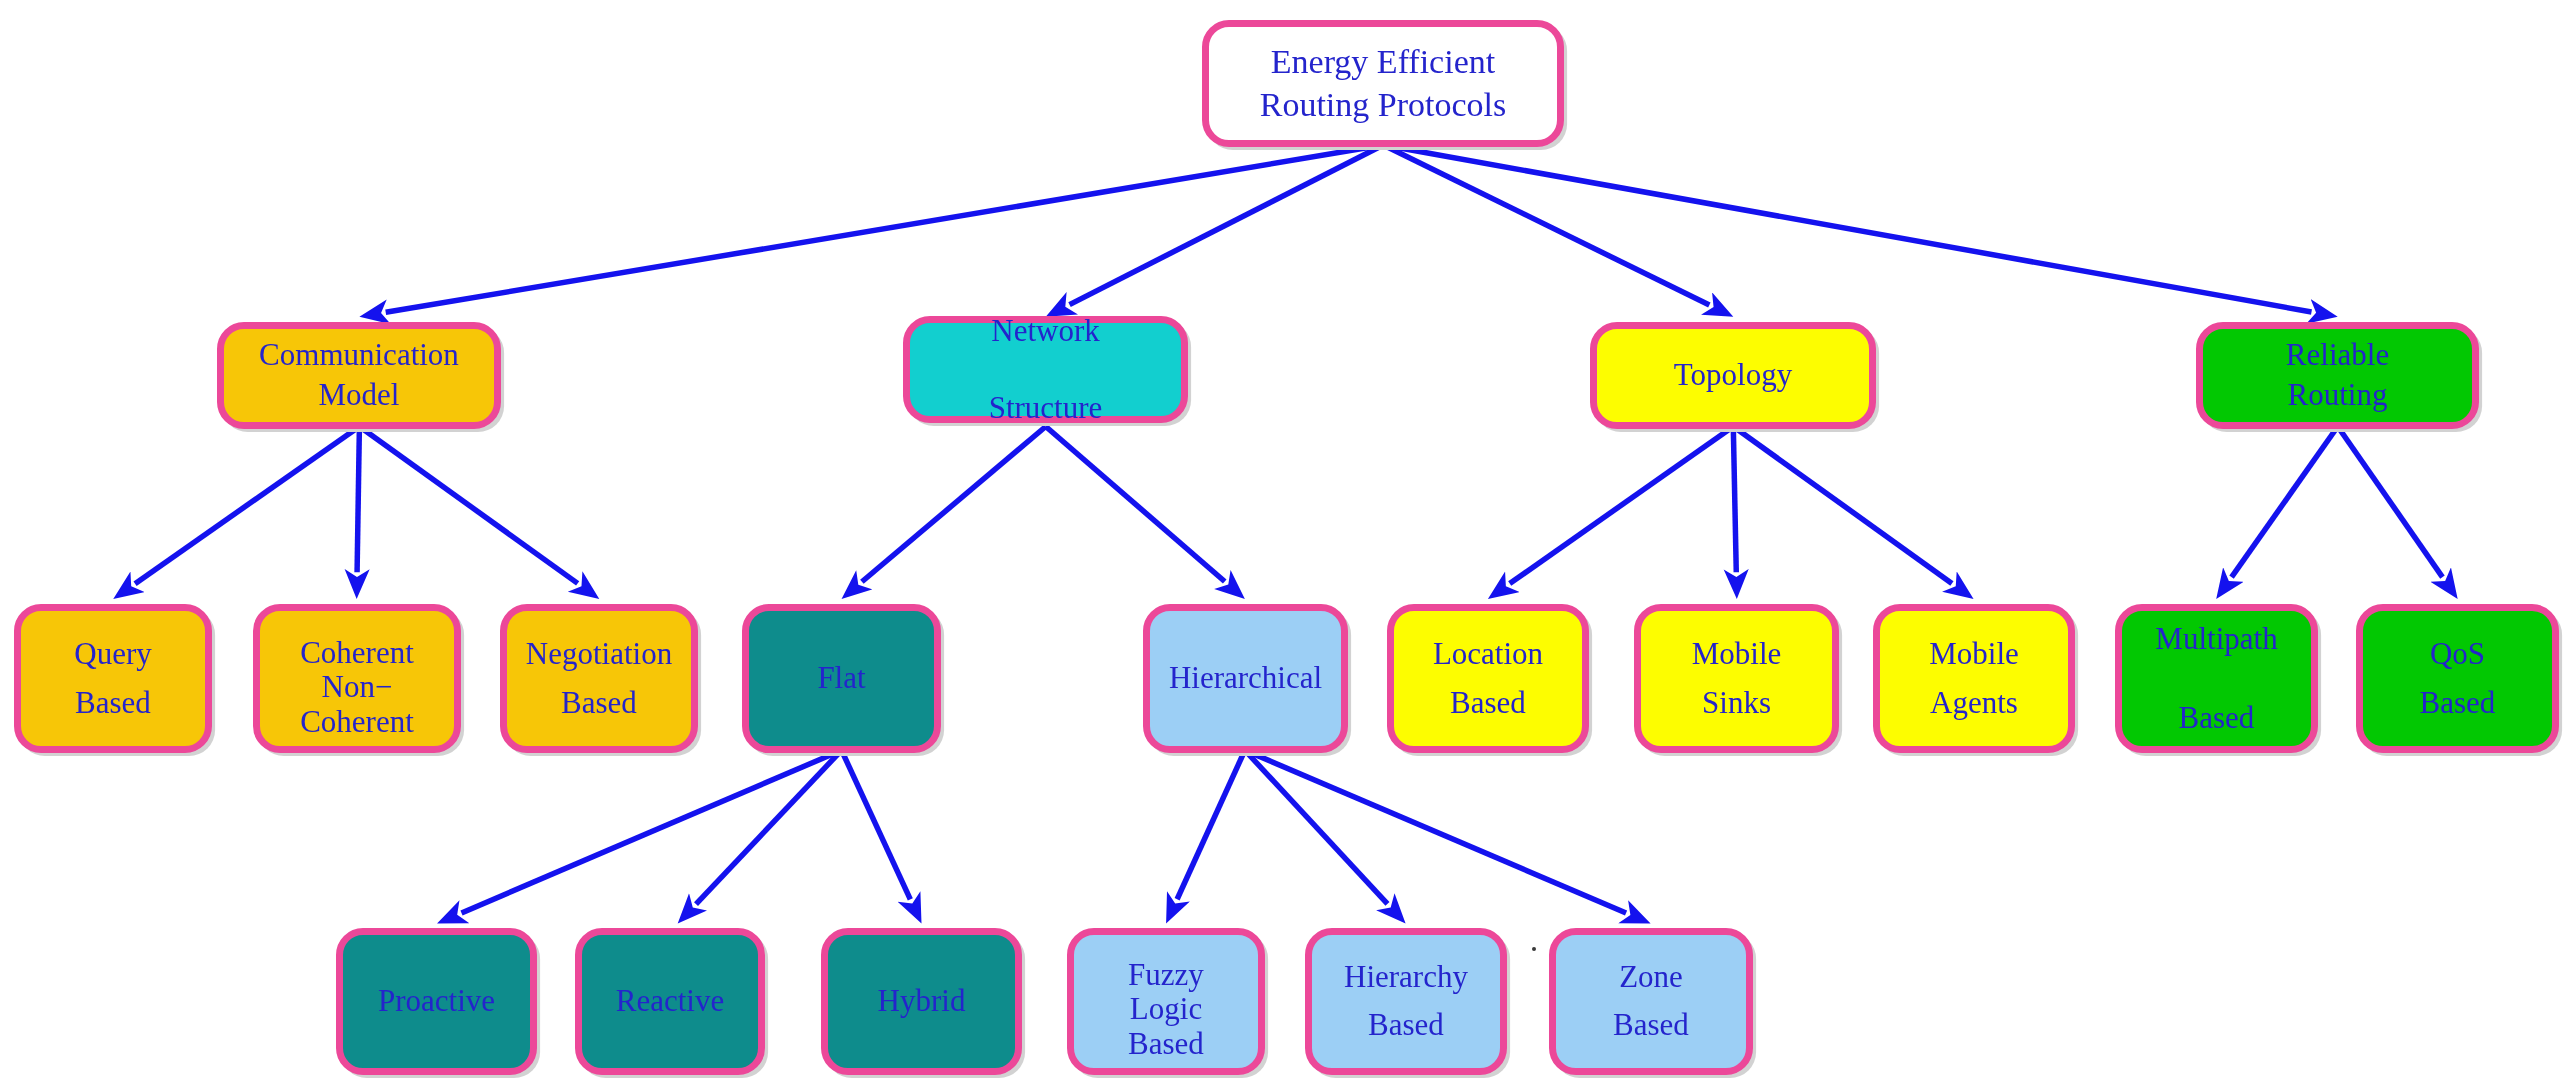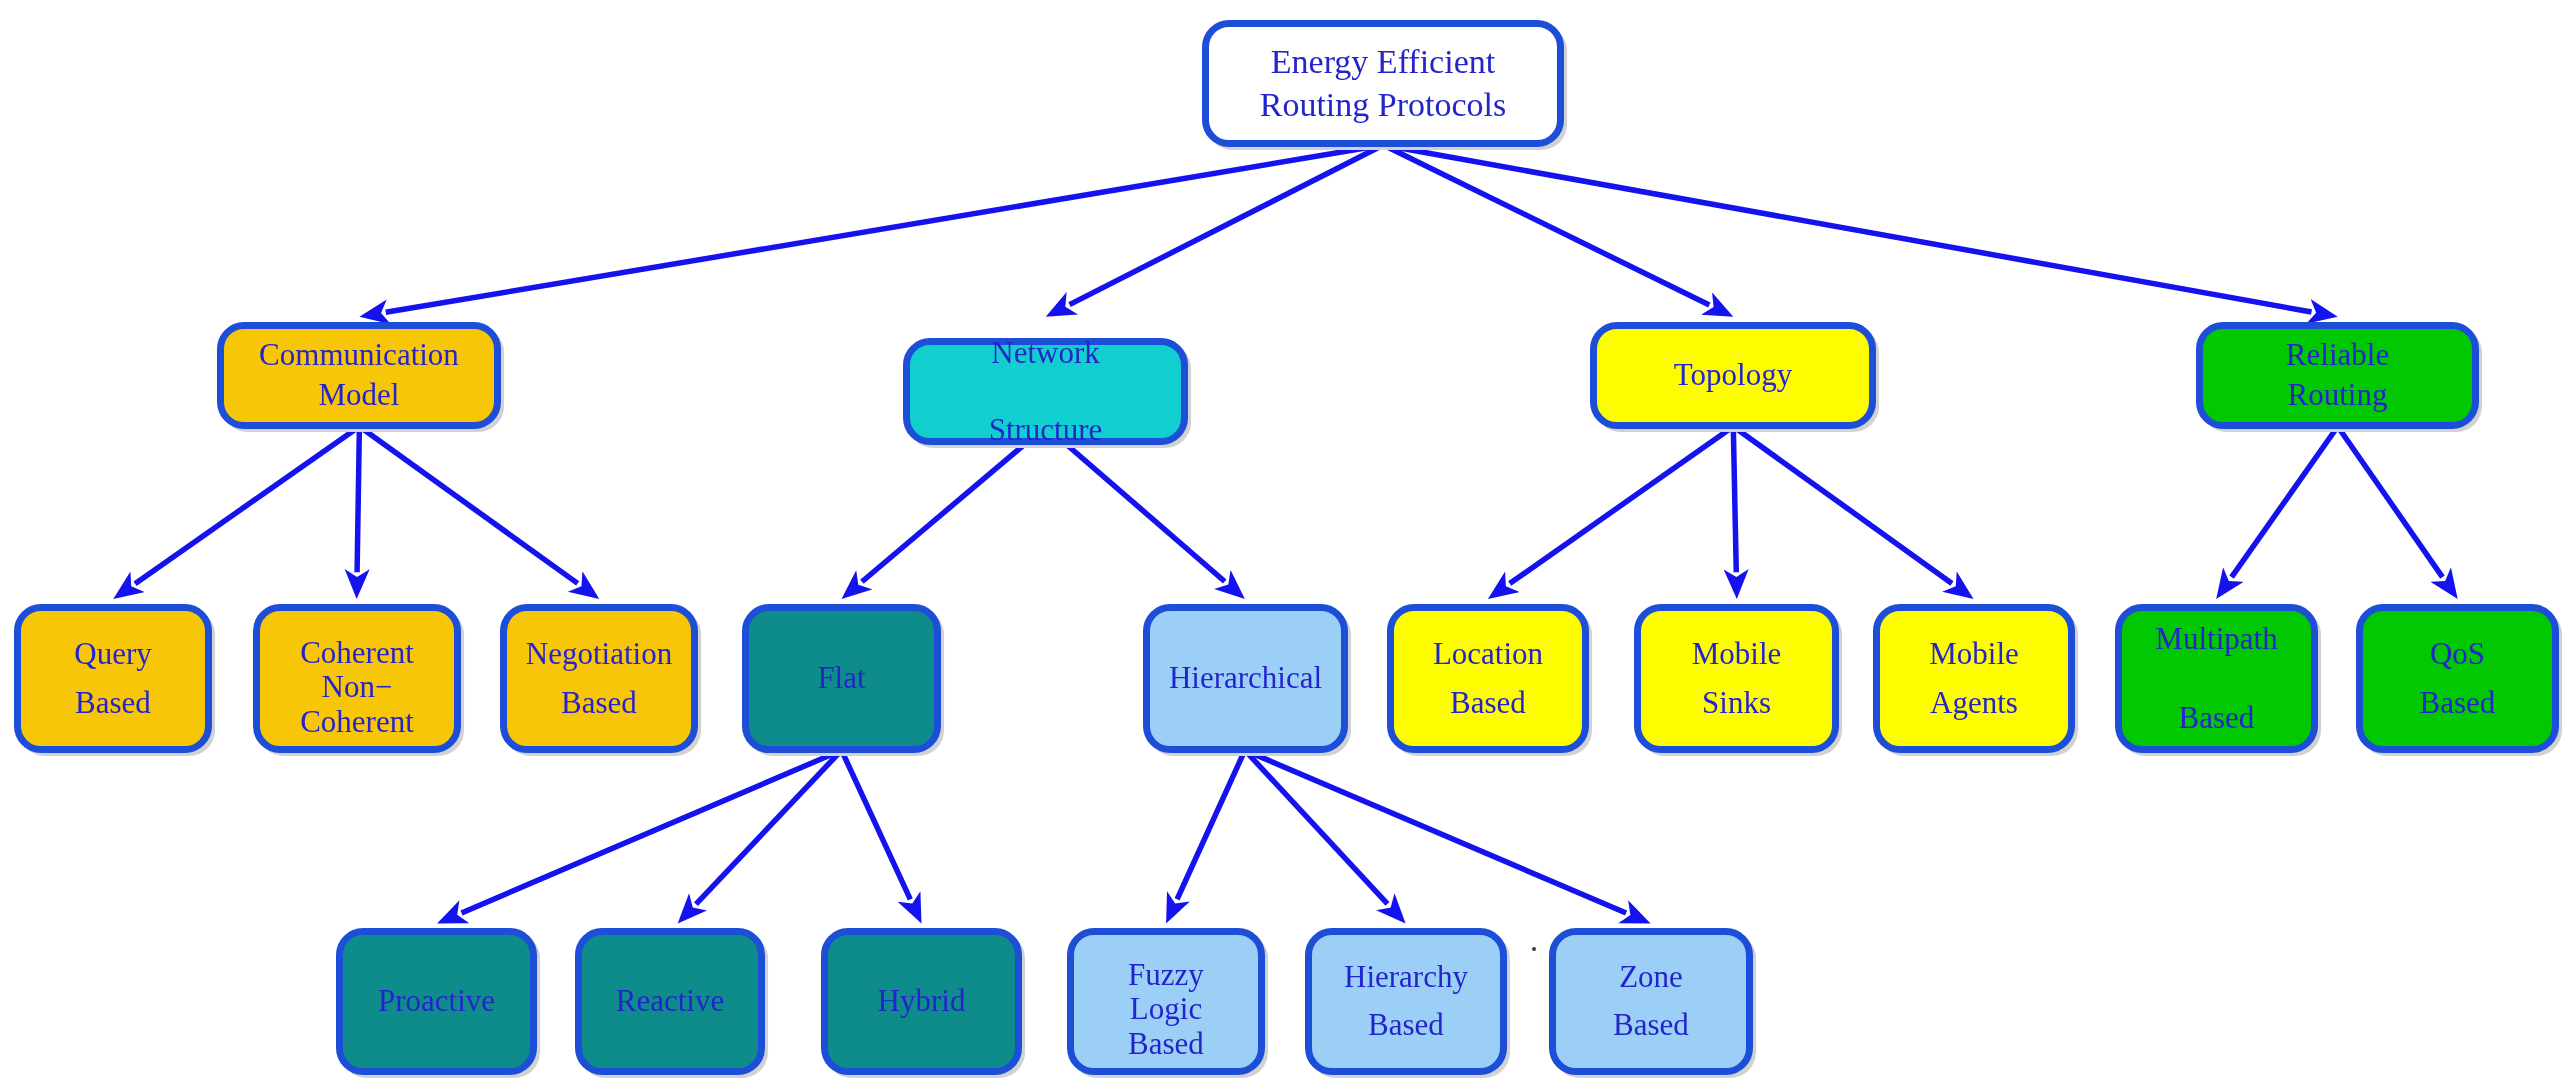--- a/index.html
+++ b/index.html
@@ -17,21 +17,21 @@
   }
   #edges-svg {
     position: absolute;
     left: 0; top: 0;
     width: 2576px;
     height: 1085px;
   }
   .node {
     position: absolute;
     box-sizing: border-box;
-    border: 7px solid #1d4ed8;
+    border: 7px solid #ec4899;
     border-radius: 27px;
     display: flex;
     flex-direction: column;
     align-items: center;
     text-align: center;
     color: #2424CC;
     font-size: 31px;
     line-height: 1.12;
     box-shadow: 3.9px 3.9px 0 -0.8px #d2d2d2;
   }
@@ -84,21 +84,21 @@
   </svg>
   <div id="nodes-layer">
       <div class="node tight root" style="left: 1202px; top: 20.4px; width: 362px; height: 127px; background: rgb(255, 255, 255);">
         <div class="line">Energy Efficient</div>
         <div class="line">Routing Protocols</div>
       </div>
       <div class="node tight" style="left: 217px; top: 322px; width: 284px; height: 107px; background: rgb(247, 198, 7);">
         <div class="line">Communication</div>
         <div class="line">Model</div>
       </div>
-      <div class="node tight" style="left: 903px; top: 338px; width: 285px; height: 107px; background: rgb(18, 207, 207); gap: 42px;">
+      <div class="node tight" style="left: 903px; top: 316px; width: 285px; height: 107px; background: rgb(18, 207, 207); gap: 42px;">
         <div class="line">Network</div>
         <div class="line">Structure</div>
       </div>
       <div class="node single" style="left: 1590px; top: 322px; width: 286px; height: 107px; background: rgb(253, 253, 0); justify-content: center;">
         <div class="line">Topology</div>
       </div>
       <div class="node tight" style="left: 2196px; top: 322px; width: 283px; height: 107px; background: rgb(2, 200, 2);">
         <div class="line">Reliable</div>
         <div class="line">Routing</div>
       </div>

